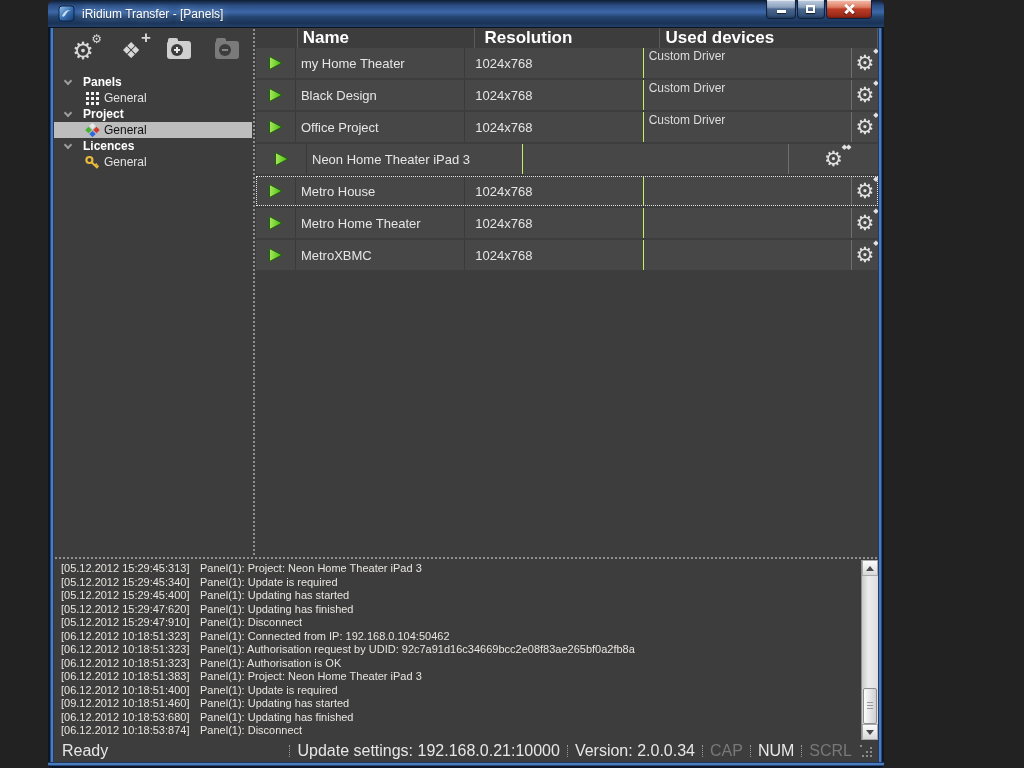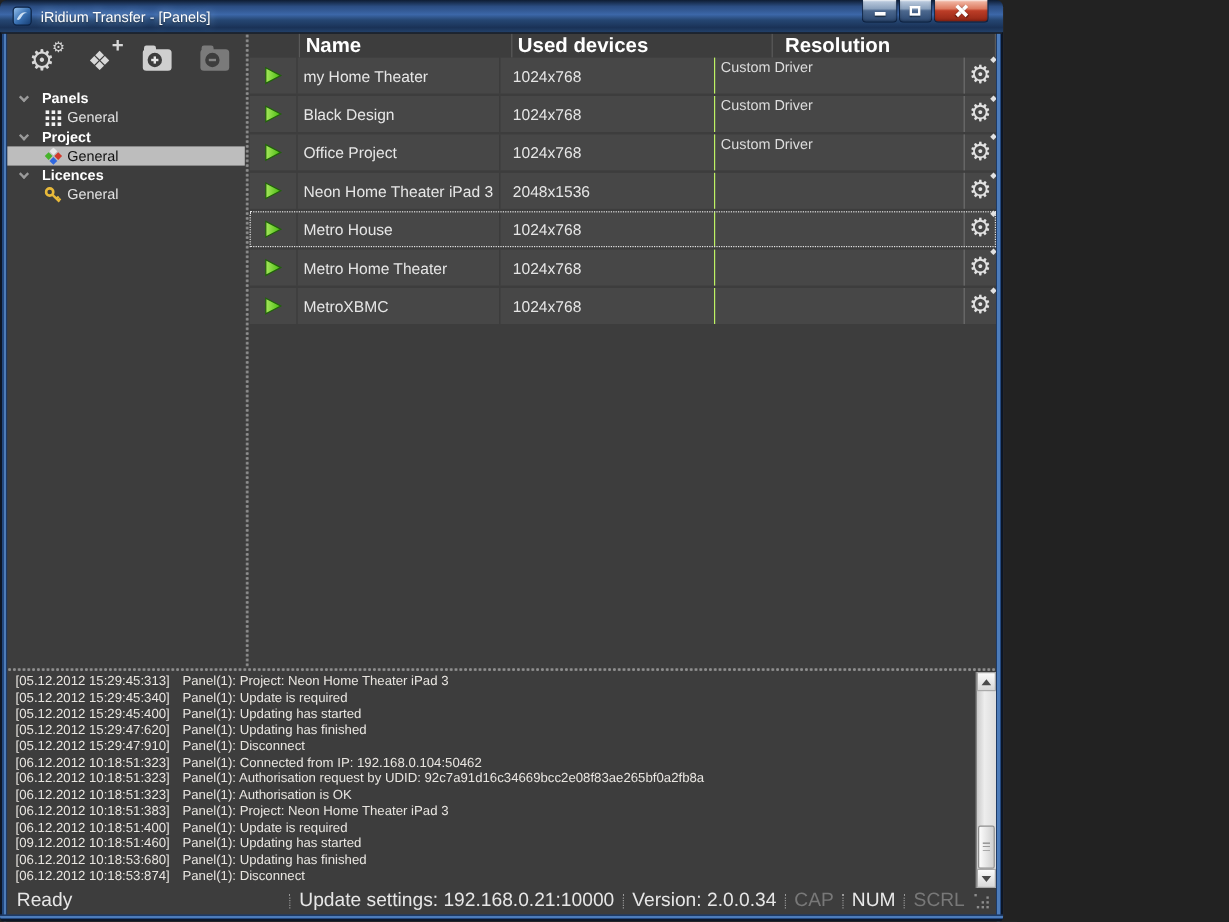--- a/index.html
+++ b/index.html
@@ -1,20 +1,20 @@
 <!DOCTYPE html>
 <html><head>
 <meta charset="utf-8">
 <style>
   html,body{margin:0;padding:0;background:#222;}
   *{box-sizing:border-box;font-family:"Liberation Sans",sans-serif;}
 
-  .window{position:relative;width:836px;height:768px;background:#404040;
+  .window{position:relative;width:836px;height:768px;background:#be185d;
     border-radius:6px 6px 4px 4px;overflow:hidden;
-    box-shadow:inset 0 0 0 1px #10141a;}
+    box-shadow:inset 0 0 0 1px #10141a;margin-left:48px;}
   
   .frame-left,.frame-right,.frame-bottom{position:absolute;z-index:5;}
   .frame-left{left:0;top:28px;bottom:0;width:6px;
     background:linear-gradient(90deg,#0d1626 0 2px,#23487e 2px 3px,#4d7cba 3px 5px,#1d3a66 5px 6px);}
   .frame-right{right:0;top:28px;bottom:0;width:6px;
     background:linear-gradient(270deg,#0d1626 0 2px,#23487e 2px 3px,#4d7cba 3px 5px,#1d3a66 5px 6px);}
   .frame-bottom{left:0;right:0;bottom:0;height:6px;
     background:linear-gradient(0deg,#0d1626 0 2px,#23487e 2px 3px,#4d7cba 3px 5px,#1d3a66 5px 6px);}
 
   
@@ -245,22 +245,22 @@
         </div>
       </div>
     </div>
 
     <div class="vsep"></div>
 
     <div class="main">
       <div class="thead">
         <div class="hc c-play"></div>
         <div class="hc c-name">Name</div>
+        <div class="hc c-res">Resolution</div>
         <div class="hc c-dev">Used devices</div>
-        <div class="hc c-res">Resolution</div>
         <div class="hc c-gear"></div>
       </div>
       <div id="rows-host">
   <div class="trow">
     <div class="cell c-play">
       <span class="play-icon">
         <svg width="17" height="16" viewBox="0 0 17 16">
           <defs>
                     <linearGradient id="pg" x1="0" y1="0" x2="1" y2="0">
             <stop offset="0" stop-color="#a7e95c"></stop>
@@ -340,21 +340,20 @@
                     <linearGradient id="pg" x1="0" y1="0" x2="1" y2="0">
             <stop offset="0" stop-color="#a7e95c"></stop>
                       <stop offset="1" stop-color="#46b80e"></stop>
           </linearGradient>
                   </defs>
           <path d="M2.5 1.5 L15 8 L2.5 14.5 Z" fill="url(#pg)" stroke="#20610a" stroke-width="1"></path>
         </svg>
       </span>
     </div>
     <div class="cell c-name r-name">Neon Home Theater iPad 3</div>
-    <div class="cell c-res r-res">2048x1536</div>
     <div class="cell c-dev r-dev"></div>
     <div class="cell c-gear">
       <span class="gear-wrap">
         <span class="g">⚙</span>
         <span class="mini">◆◆</span>
       </span>
     </div>
   </div>
 
   <div class="trow focused">

